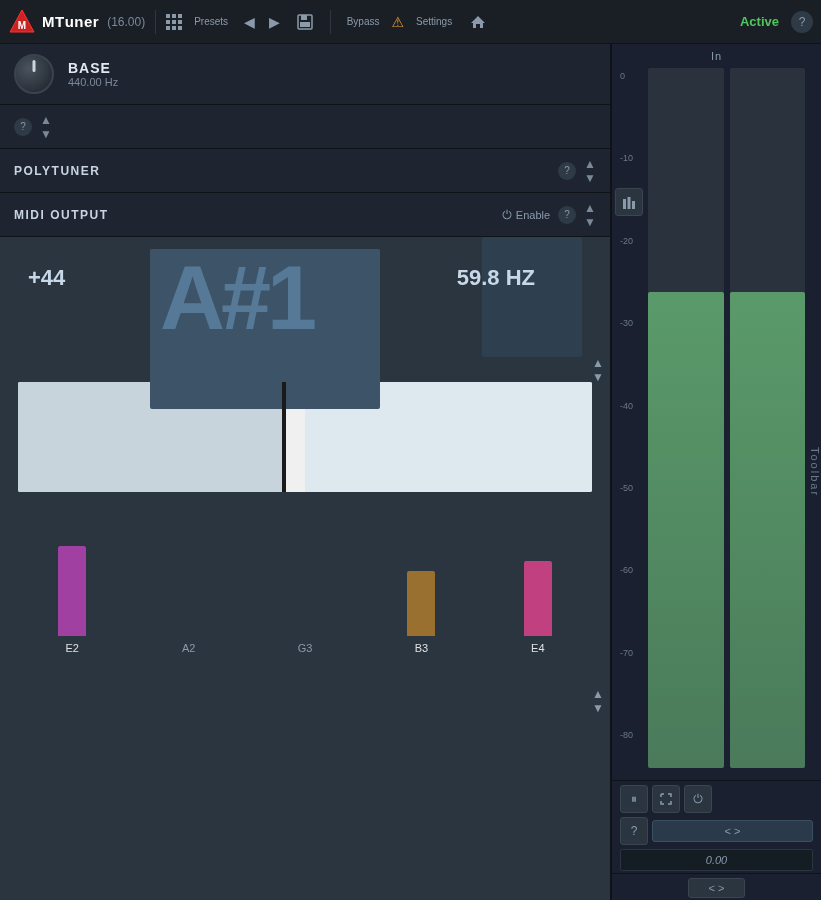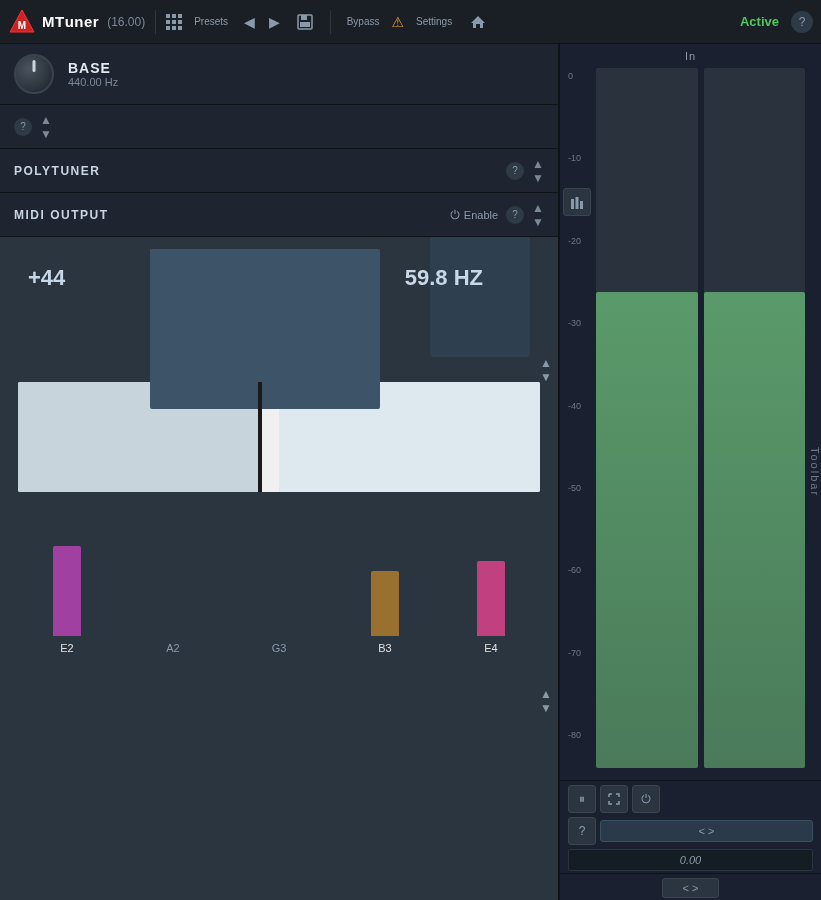--- a/index.html
+++ b/index.html
@@ -104,21 +104,21 @@
     }
 
     
     .main {
       display: flex;
       height: calc(900px - 44px);
     }
 
     
     .left-panel {
-      width: 560px;
+      width: 612px;
       background: #1e2530;
       display: flex;
       flex-direction: column;
       border-right: 2px solid #0f1318;
     }
 
     
     .instrument-header {
       display: flex;
       align-items: center;
@@ -610,20 +610,21 @@
       </div>
     </div>
 
     <div class="tuner-display">
 
       <div class="tuner-note-block"></div>
       <div class="tuner-right-block"></div>
 
       <span class="tuner-cents">+44</span>
 
+      <span class="tuner-note">A#1</span>
 
       <span class="tuner-hz">59.8 HZ</span>
 
       <div class="expand-tuner-btn">
         <span>▲</span><br><span>▼</span>
       </div>
 
       <div class="tuning-bar-container">
         <div class="tuning-bar-left"></div>
         <div class="tuning-bar-center"></div>

